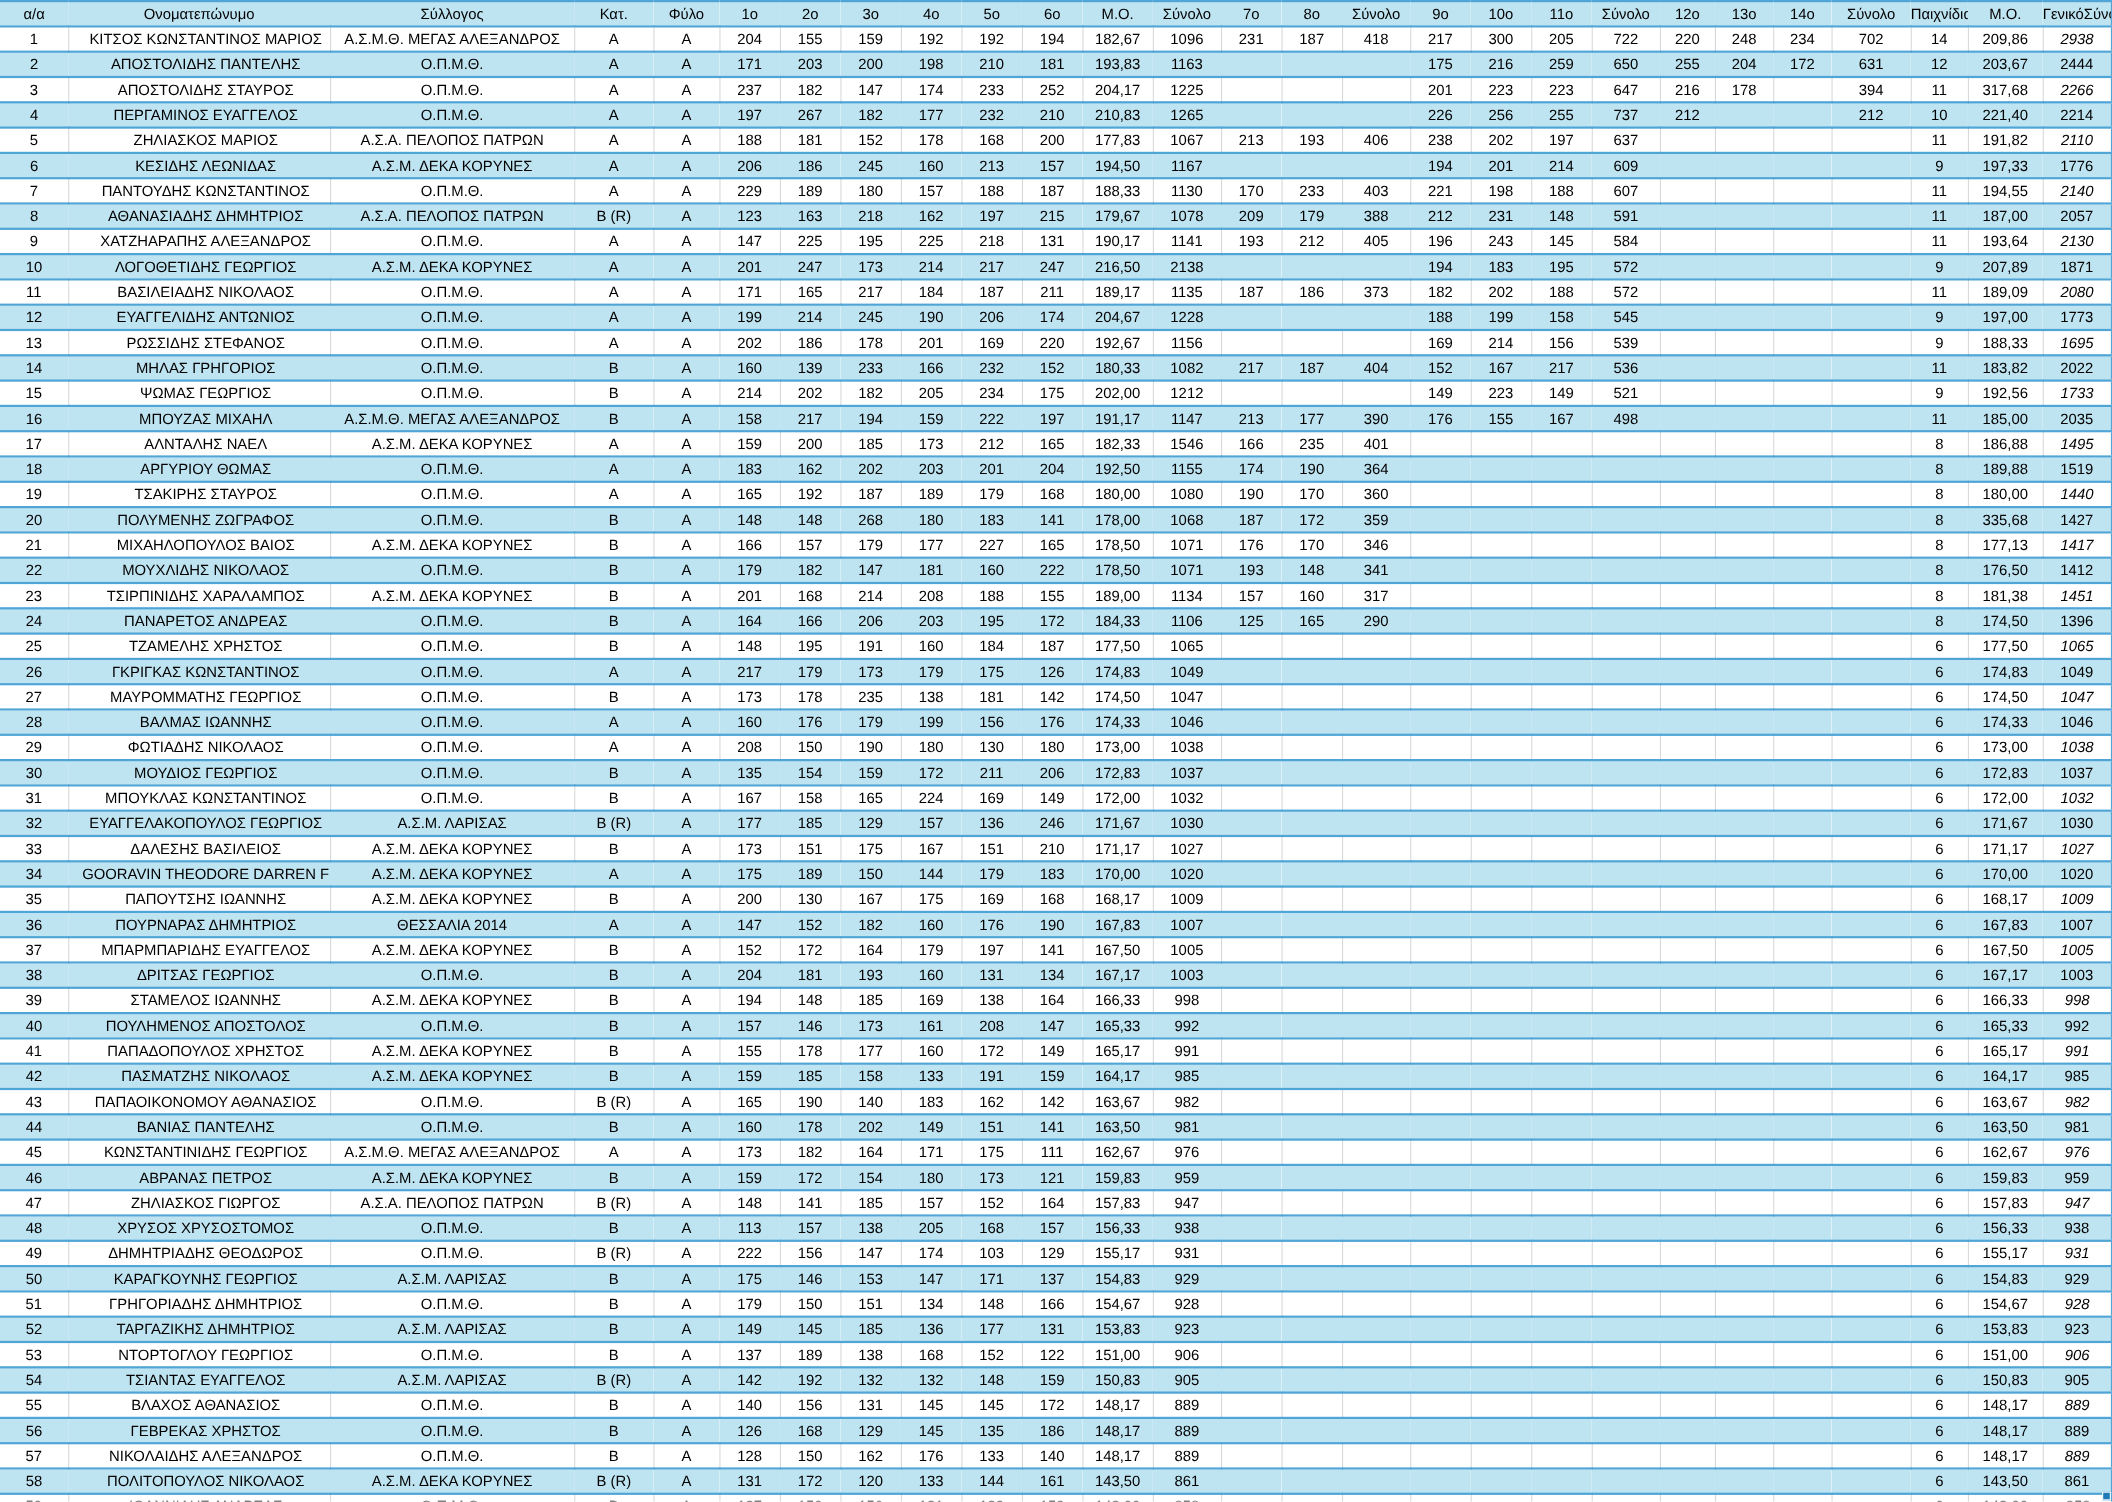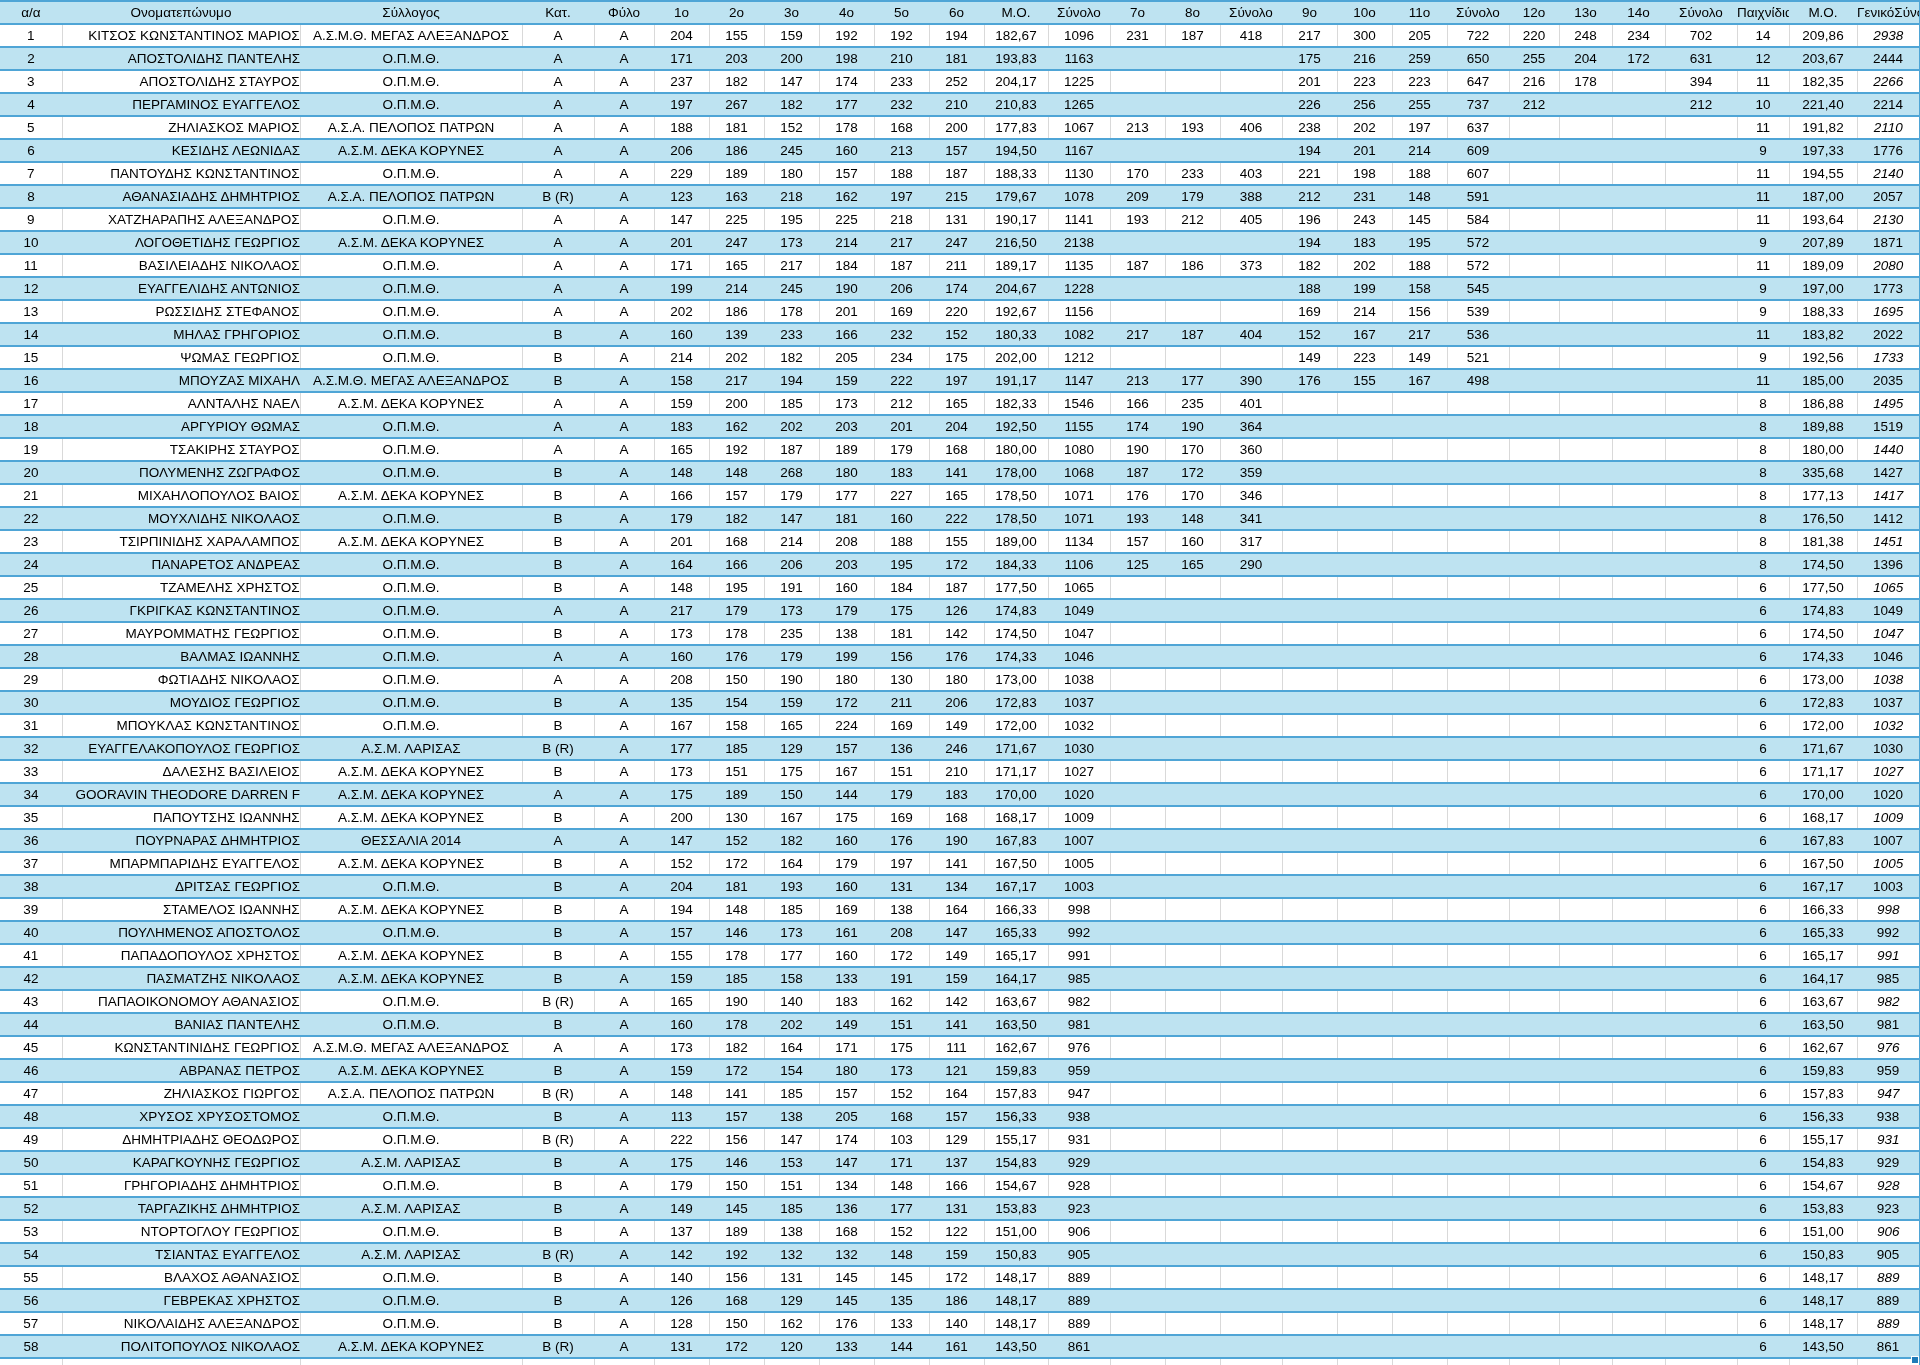--- a/index.html
+++ b/index.html
@@ -24,21 +24,21 @@
   tr{height:22px;}
   th,td{
     overflow:hidden;white-space:nowrap;text-align:center;
     font-size:13.5px;font-weight:normal;padding:0;line-height:21px;
   }
   thead tr{background:var(--stripe);}
   tbody tr{border-top:2px solid var(--border);}
   tbody tr.blue{background:var(--stripe);}
   tbody tr.white td{border-right:1px solid var(--gridline);}
   tbody tr.white td:last-child{border-right:none;font-style:italic;}
-  td.name{text-align:right;padding-left:12px;}
+  td.name{text-align:center;padding-left:12px;}
   #fill-handle{
     position:absolute;left:1911px;top:1356px;width:8px;height:8px;
     background:var(--handle);border:1px solid #fff;box-sizing:border-box;
   }
 </style>
 </head>
 <body>
 
 <table>
   <colgroup id="cols">
@@ -179,21 +179,21 @@
         <td></td>
         <td>201</td>
         <td>223</td>
         <td>223</td>
         <td>647</td>
         <td>216</td>
         <td>178</td>
         <td></td>
         <td>394</td>
         <td>11</td>
-        <td>182,35</td>
+        <td>317,68</td>
         <td>2266</td>
       </tr>
       <tr class="blue">
         <td>4</td>
         <td class="name">ΠΕΡΓΑΜΙΝΟΣ ΕΥΑΓΓΕΛΟΣ</td>
         <td>Ο.Π.Μ.Θ.</td>
         <td>Α</td>
         <td>Α</td>
         <td>197</td>
         <td>267</td>

